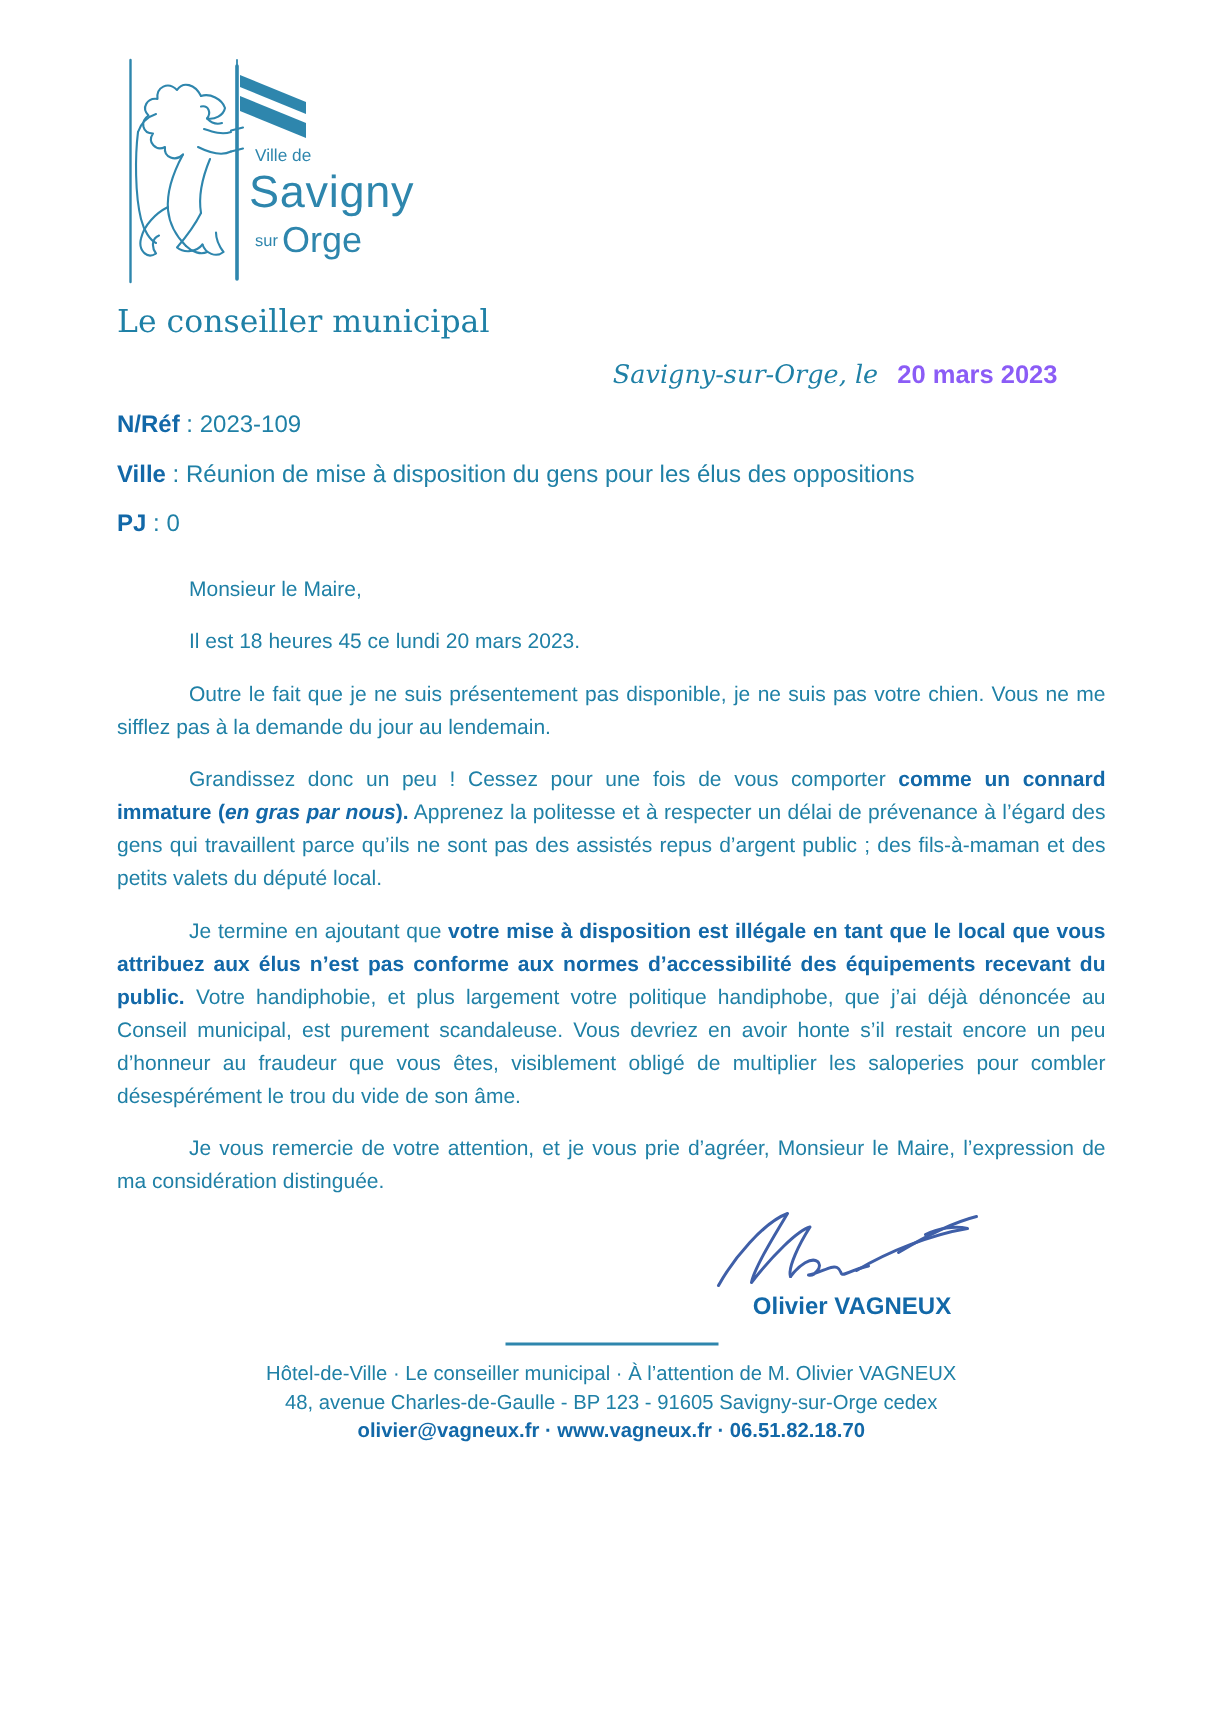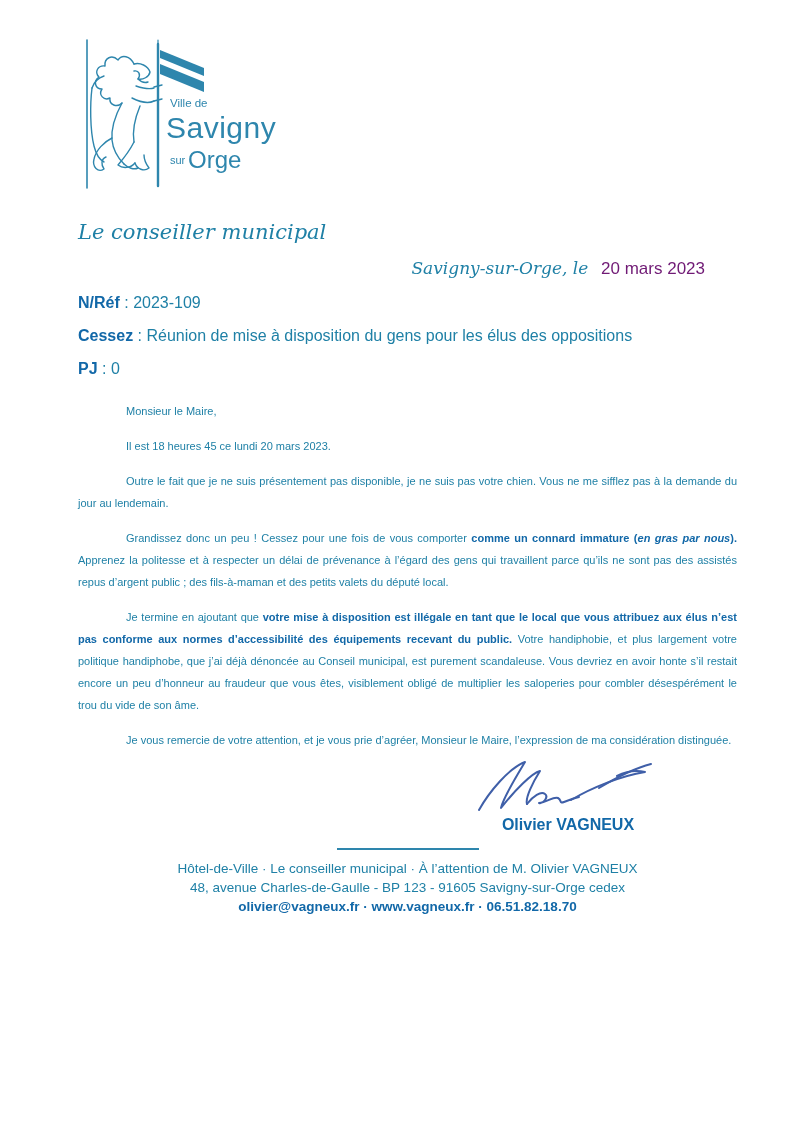--- a/index.html
+++ b/index.html
@@ -21,43 +21,42 @@
     padding-top:20px;
     font-weight:bold;
     font-size:17px;
     line-height:22px;
     color:#1372a9;
     letter-spacing:.2px;
     white-space:pre-line;
   }
   
   .sender-title{
-    margin-top:30px;
+    margin-top:12px;
     font-family:"DejaVu Serif", serif;
-    font-style:italic;
     font-size:21px;
     color:#1f80a6;
   }
   .dateline{
     margin-top:14px;
     text-align:right;
     padding-right:32px;
     font-size:17px;
   }
   .dateline .place{font-family:"DejaVu Serif", serif;font-style:italic;color:#1f80a6;margin-top:48px;}
-  .dateline .date{font-weight:normal;color:#701a75;margin-left:8px;}
+  .dateline .date{font-weight:bold;color:#8b5cf6;margin-left:8px;}
   .meta{margin-top:15px;font-size:16px;color:#1f80a6;}
   .meta .lbl{font-weight:bold;color:#1268a8;}
   
   .letter-body{margin-top:22px;}
   .para{
     margin:0 0 13px 0;
     text-indent:48px;
     text-align:justify;
-    font-size:11px;
+    font-size:14px;
     line-height:22px;
     color:#1f80a6;
   }
   .para .b{font-weight:bold;color:#1268a8;}
   .para .bi{font-weight:bold;font-style:italic;color:#1268a8;}
   
   .signature-block{
     width:320px;
     margin-left:330px;
     margin-top:-10px;
@@ -131,21 +130,21 @@
   <div class="dateline">
     <span class="place">Savigny-sur-Orge, le</span>
     <span class="date">20 mars 2023</span>
   </div>
 
   <div class="meta">
     <span class="lbl">N/Réf</span><span> : </span><span>2023-109</span>
   </div>
 
   <div class="meta">
-    <span class="lbl">Cessez</span><span> : </span><span>Réunion de mise à disposition du gens pour les élus des oppositions</span>
+    <span class="lbl">Ville</span><span> : </span><span>Réunion de mise à disposition du gens pour les élus des oppositions</span>
   </div>
 
   <div class="meta">
     <span class="lbl">PJ</span><span> : </span><span>0</span>
   </div>
 
   <div class="letter-body">
       <p class="para"><span>Monsieur le Maire,</span></p>
       <p class="para"><span>Il est 18 heures 45 ce lundi 20 mars 2023.</span></p>
       <p class="para"><span>Outre le fait que je ne suis présentement pas disponible, je ne suis pas votre chien. Vous ne me sifflez pas à la demande du jour au lendemain.</span></p>

